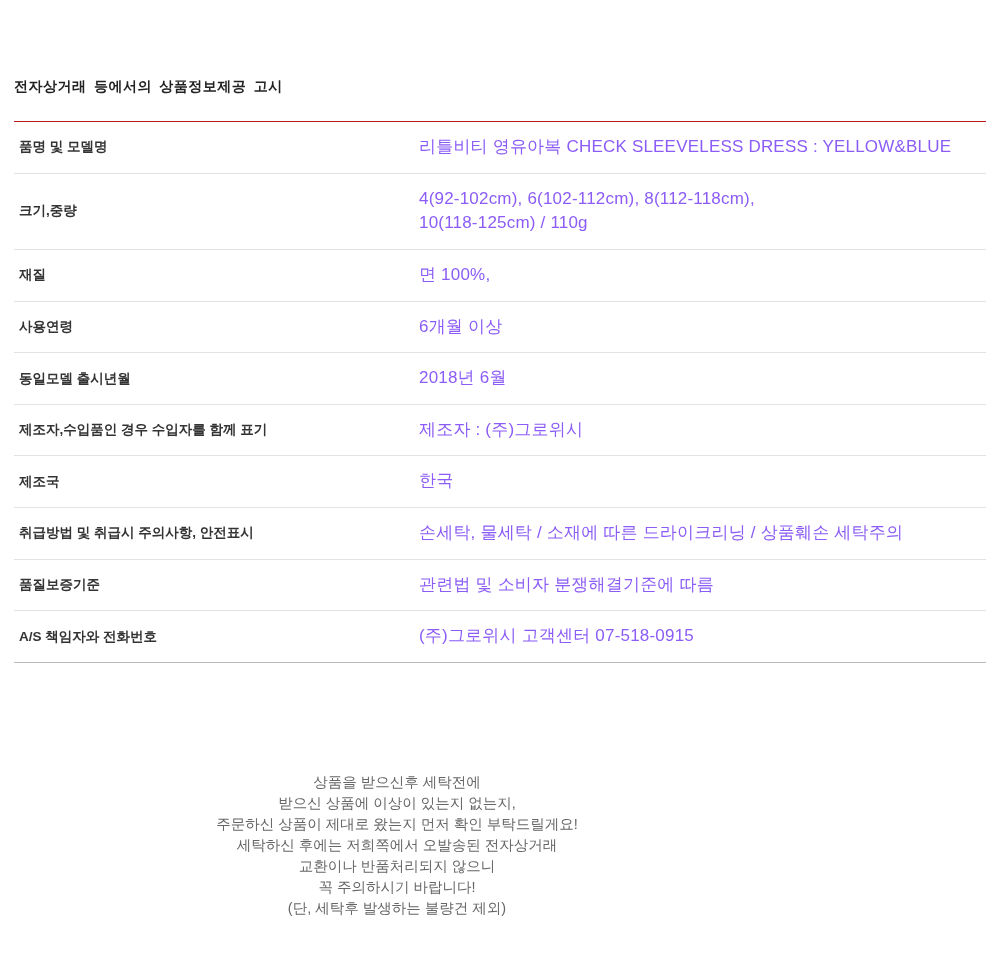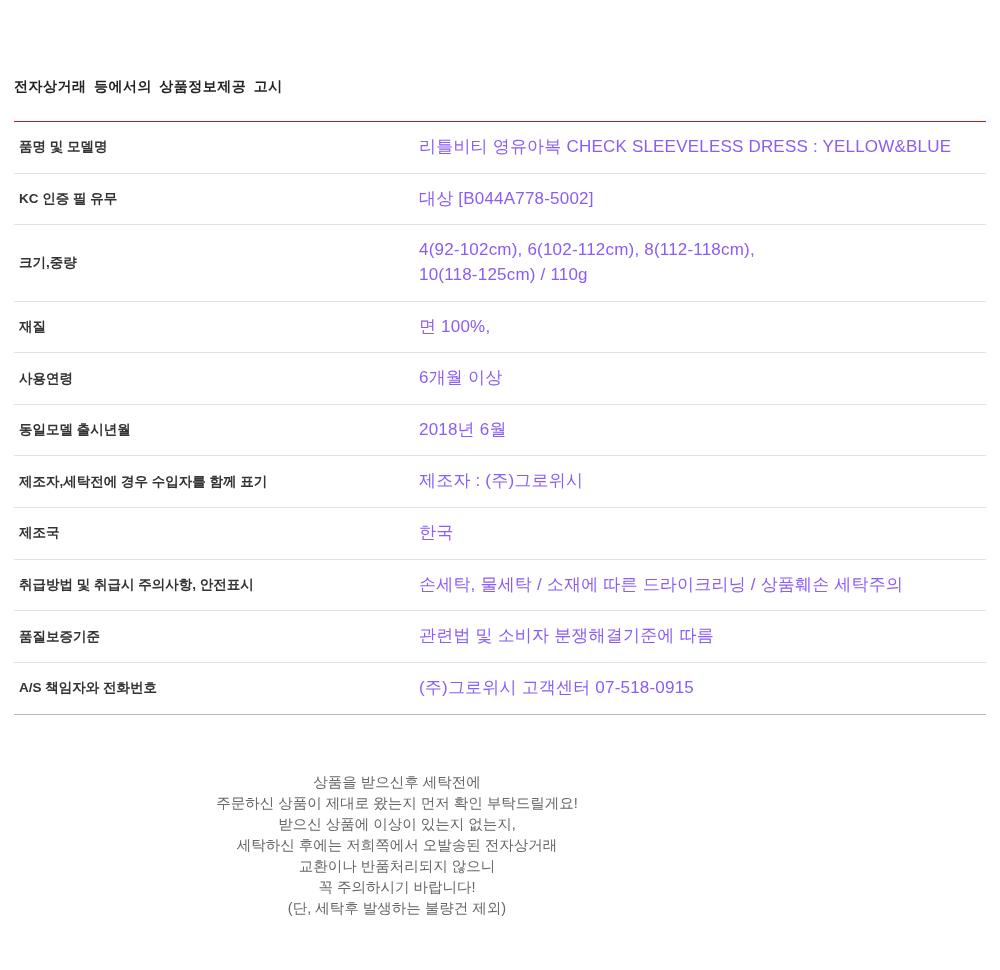--- a/index.html
+++ b/index.html
@@ -87,42 +87,38 @@
 
   <div class="title">전자상거래 등에서의 상품정보제공 고시</div>
 
   <table class="info-table">
     <tbody>
         <tr>
           <th>품명 및 모델명</th>
           <td style="white-space: pre-line;">리틀비티 영유아복 CHECK SLEEVELESS DRESS : YELLOW&amp;BLUE</td>
         </tr>
         <tr>
-          <th>KC 인증 필 유무</th>
-          <td style="white-space: pre-line;">대상 [B044A778-5002]</td>
-        </tr>
-        <tr>
           <th>크기,중량</th>
           <td style="white-space: pre-line;">4(92-102cm), 6(102-112cm), 8(112-118cm),
 10(118-125cm) / 110g</td>
         </tr>
         <tr>
           <th>재질</th>
           <td style="white-space: pre-line;">면 100%,</td>
         </tr>
         <tr>
           <th>사용연령</th>
           <td style="white-space: pre-line;">6개월 이상</td>
         </tr>
         <tr>
           <th>동일모델 출시년월</th>
           <td style="white-space: pre-line;">2018년 6월</td>
         </tr>
         <tr>
-          <th>제조자,세탁전에 경우 수입자를 함께 표기</th>
+          <th>제조자,수입품인 경우 수입자를 함께 표기</th>
           <td style="white-space: pre-line;">제조자 : (주)그로위시</td>
         </tr>
         <tr>
           <th>제조국</th>
           <td style="white-space: pre-line;">한국</td>
         </tr>
         <tr>
           <th>취급방법 및 취급시 주의사항, 안전표시</th>
           <td style="white-space: pre-line;">손세탁, 물세탁 / 소재에 따른 드라이크리닝 / 상품훼손 세탁주의</td>
         </tr>
@@ -132,21 +128,21 @@
         </tr>
         <tr>
           <th>A/S 책임자와 전화번호</th>
           <td style="white-space: pre-line;">(주)그로위시 고객센터 07-518-0915</td>
         </tr>
       </tbody>
   </table>
 
   <div class="notice">
       <div>상품을 받으신후 세탁전에</div>
+      <div>받으신 상품에 이상이 있는지 없는지,</div>
       <div>주문하신 상품이 제대로 왔는지 먼저 확인 부탁드릴게요!</div>
-      <div>받으신 상품에 이상이 있는지 없는지,</div>
       <div>세탁하신 후에는 저희쪽에서 오발송된 전자상거래</div>
       <div>교환이나 반품처리되지 않으니</div>
       <div>꼭 주의하시기 바랍니다!</div>
       <div>(단, 세탁후 발생하는 불량건 제외)</div>
     </div>
 
 </div>
 
 </body></html>

